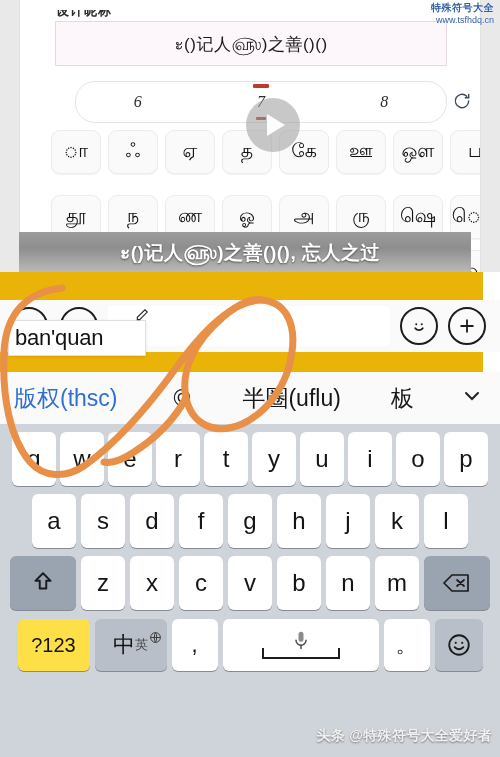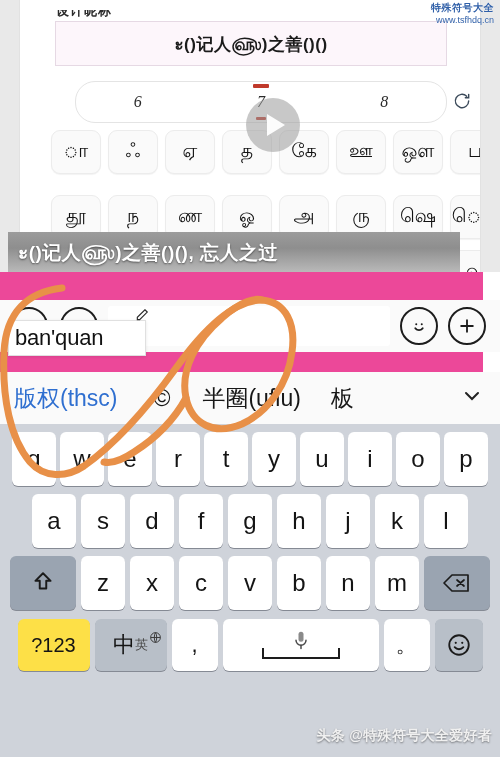--- a/index.html
+++ b/index.html
@@ -39,21 +39,21 @@
   .app-label{
     position:absolute;left:36px;top:2px;font-size:13px;color:#2b2b2b;
     font-weight:bold;letter-spacing:1px;
     clip-path:inset(45% 0 0 0);
   }
   .name-field{
     position:absolute;left:35px;top:21px;width:390px;height:43px;
     border:1px solid #e6d9e4;background:#fdf6fb;
     display:flex;align-items:center;justify-content:center;
   }
-  .name-field span{font-size:17px;color:#1b1b1b;letter-spacing:.5px;font-weight:bold;}
+  .name-field span{font-size:17px;color:#1b1b1b;letter-spacing:.5px;}
 
   .pager{
     position:absolute;left:55px;top:81px;width:370px;height:40px;
     border:1px solid #e4e4e4;border-radius:20px;background:#fff;
     display:flex;align-items:center;
   }
   .pager .pg{flex:1;text-align:center;font-size:16px;color:#2b2b2b;
     font-family:"Liberation Serif","DejaVu Serif",serif;font-style:italic;}
   .pager .pg.sel{position:relative;}
   .tickmark{
@@ -74,43 +74,43 @@
     border:1px solid #ececec;box-shadow:0 1px 1px rgba(0,0,0,.05);
     display:flex;align-items:center;justify-content:center;
     font-size:19px;color:#111;
   }
   .row1{top:130px;}
   .row2{top:195px;}
   .row3{top:250px;}
   .row3 .gk{height:42px;}
 
   .subtitle-band{
-    position:absolute;left:8px;top:232px;width:452px;height:40px;
+    position:absolute;left:19px;top:232px;width:452px;height:40px;
     background:linear-gradient(180deg,#9c9c9c 0%,#8e8e8e 40%,#b9b9b9 100%);
-    display:flex;align-items:center;
+    display:flex;align-items:center;justify-content:center;
   }
   .subtitle-band span{
     padding-left:10px;font-size:19px;color:#fff;font-weight:bold;
     text-shadow:0 1px 2px rgba(0,0,0,.5);letter-spacing:.5px;
   }
   .play-btn{
     position:absolute;left:226px;top:98px;width:54px;height:54px;
     border-radius:50%;background:rgba(155,155,155,.55);
     display:flex;align-items:center;justify-content:center;z-index:20;
   }
   .play-btn .tri{
     width:0;height:0;margin-left:5px;
     border-left:18px solid rgba(255,255,255,.95);
     border-top:11px solid transparent;border-bottom:11px solid transparent;
   }
 
   
   .input-region{
     position:absolute;left:0;top:272px;width:483px;height:152px;
-    background:#ec4899;
+    background:#eab308;
   }
   .compose-bar{
     position:absolute;left:0;top:28px;width:500px;height:52px;
     background:#fafafa;display:flex;align-items:center;
   }
   .round-ico{
     width:34px;height:34px;border-radius:50%;border:2px solid #1d1d1d;
     display:flex;align-items:center;justify-content:center;flex:0 0 auto;
   }
   .ico-left1{margin-left:10px;}
@@ -125,21 +125,21 @@
     position:absolute;left:8px;top:48px;min-width:124px;height:34px;
     background:#ffffff;border:1px solid #e0e0e0;z-index:30;
     display:flex;align-items:center;padding:0 6px;
     box-shadow:0 1px 3px rgba(0,0,0,.10);
   }
   .pinyin-pop span{font-size:22px;color:#111;letter-spacing:-.2px;}
   .pen-ico{position:absolute;left:135px;top:36px;z-index:31;color:#2b2b2b;}
 
   .cand-bar{
     position:absolute;left:0;top:100px;width:500px;height:52px;
-    background:#fafafa;display:flex;align-items:center;
+    background:#fafafa;display:flex;align-items:center;gap:20px;
   }
   .cand{
     font-size:23px;color:#171717;white-space:nowrap;flex:0 0 auto;
   }
   .cand.first{color:#2f6fd0;margin-left:14px;}
   .cand.c2{margin-left:36px;}
   .cand.c3{margin-left:32px;}
   .cand.c4{margin-left:30px;overflow:hidden;width:26px;}
   .chev{
     position:absolute;right:16px;top:50%;transform:translateY(-50%);

